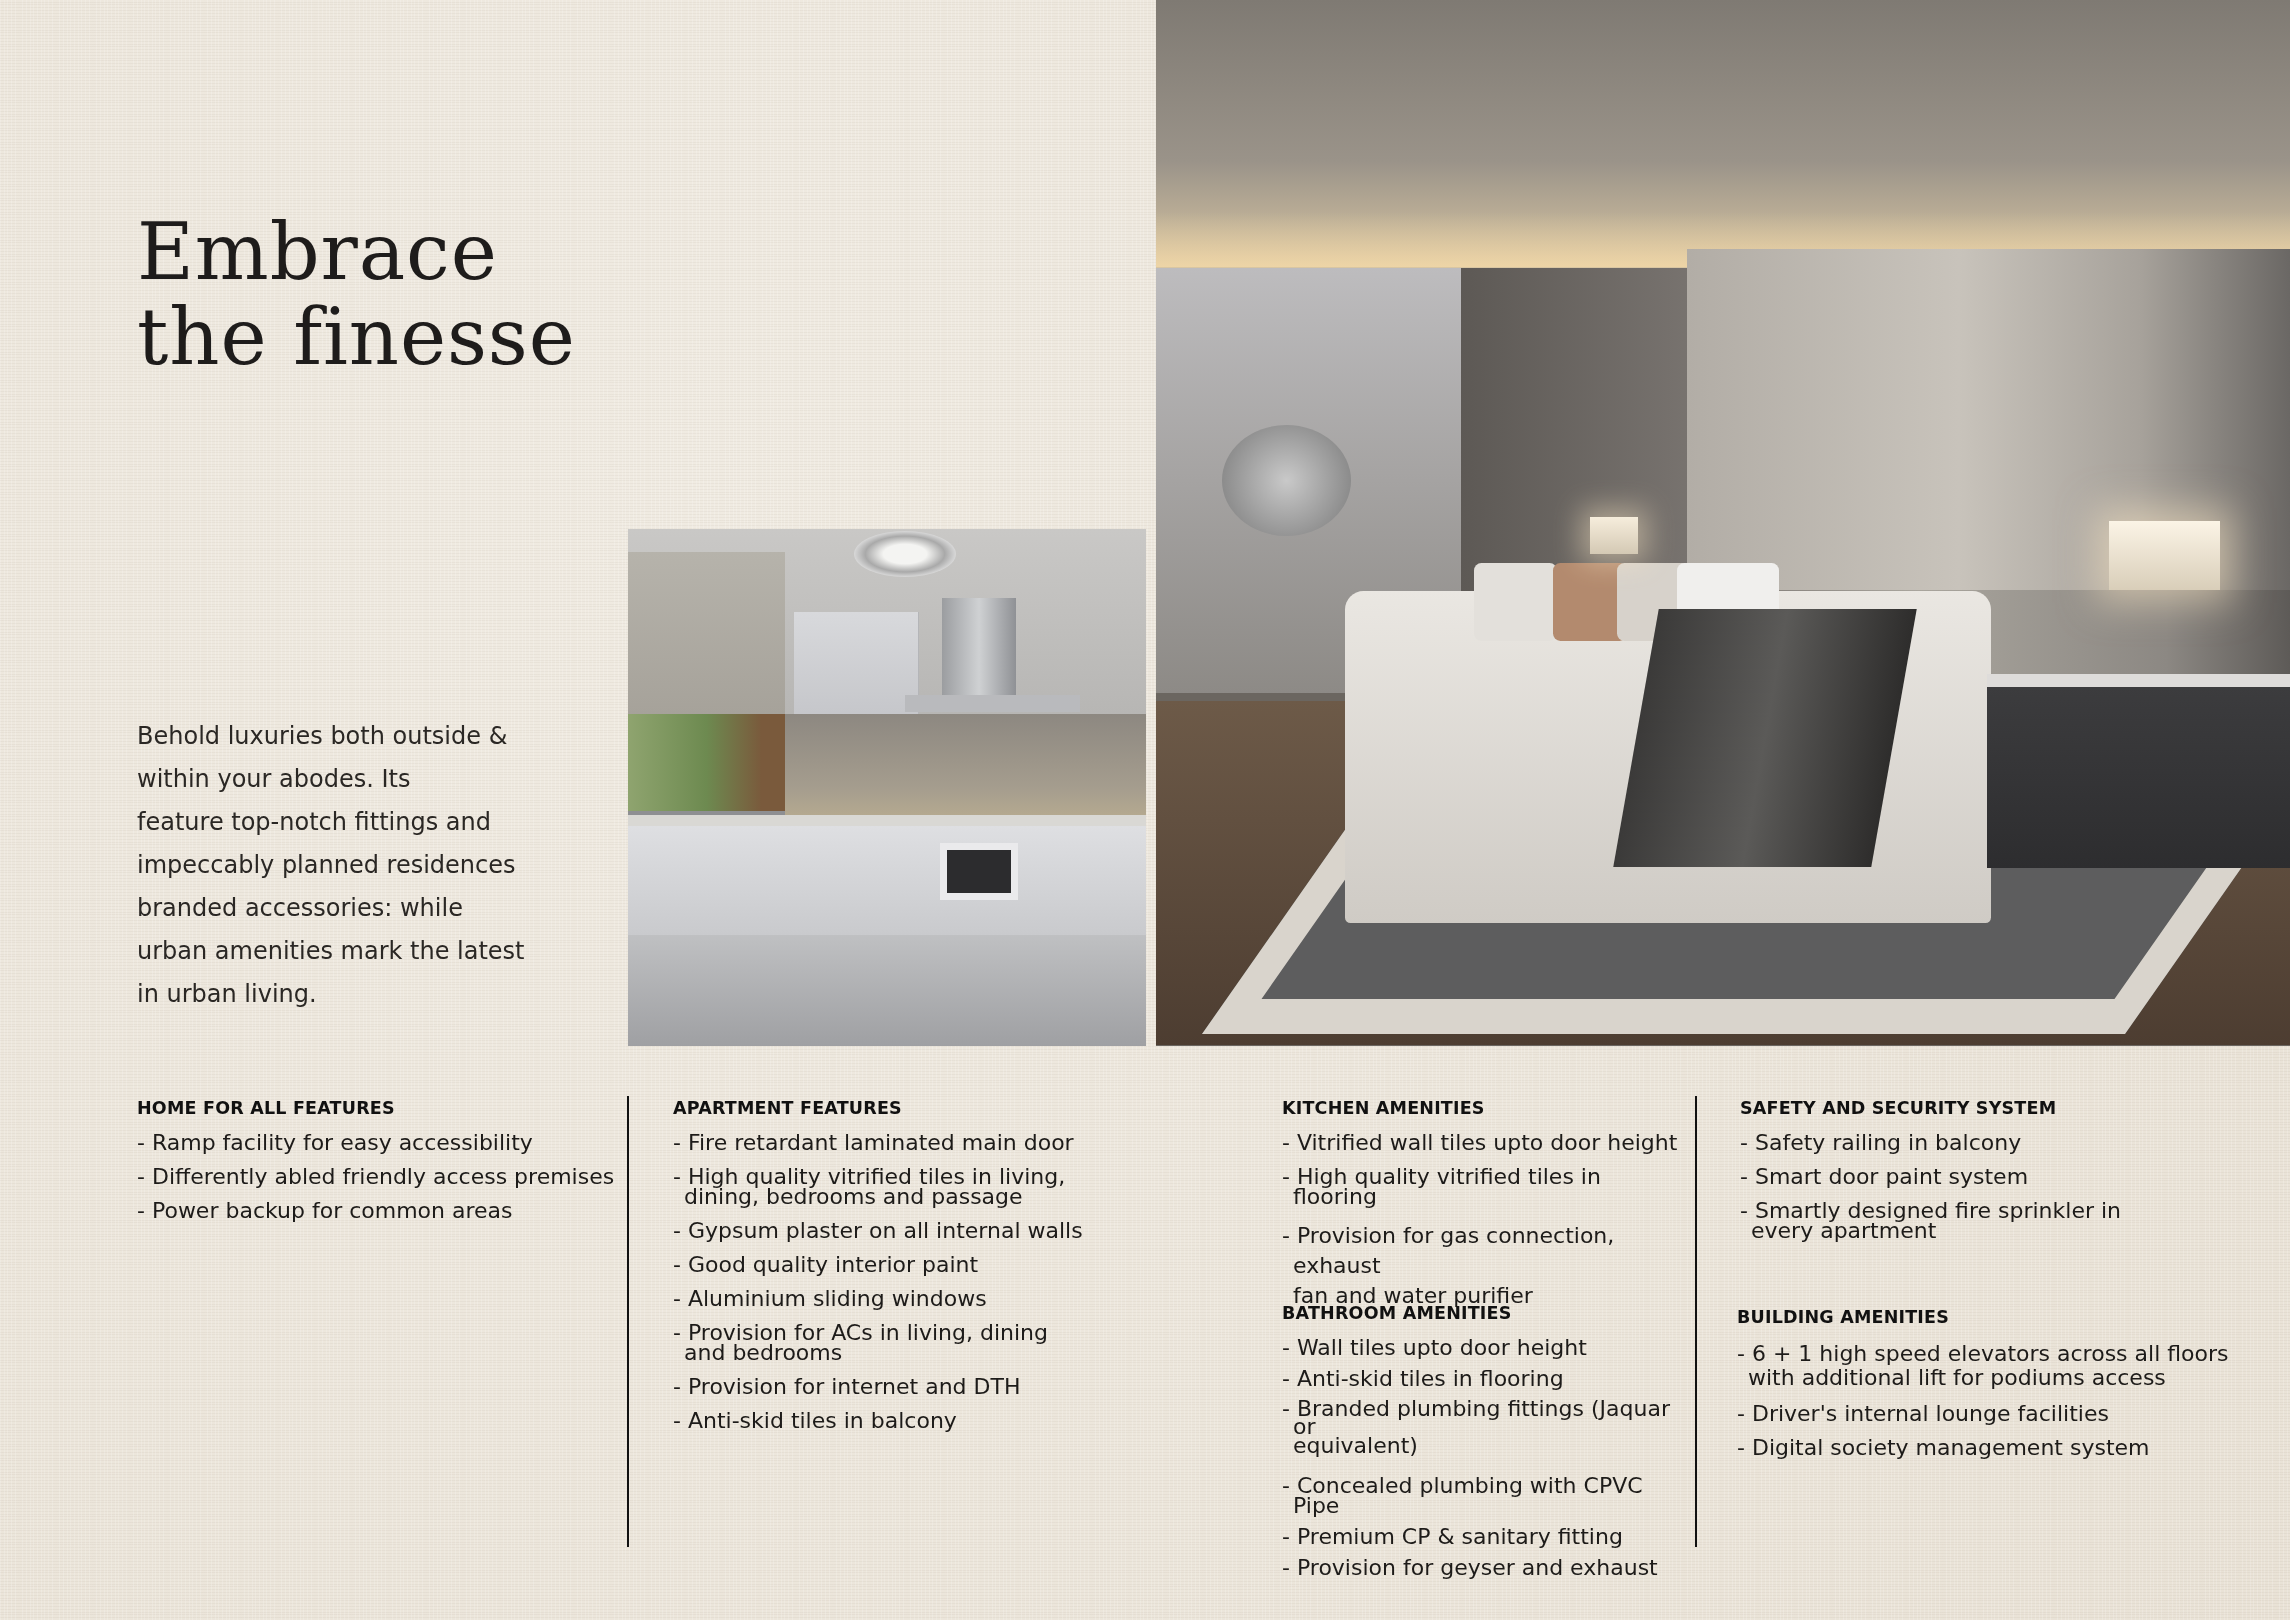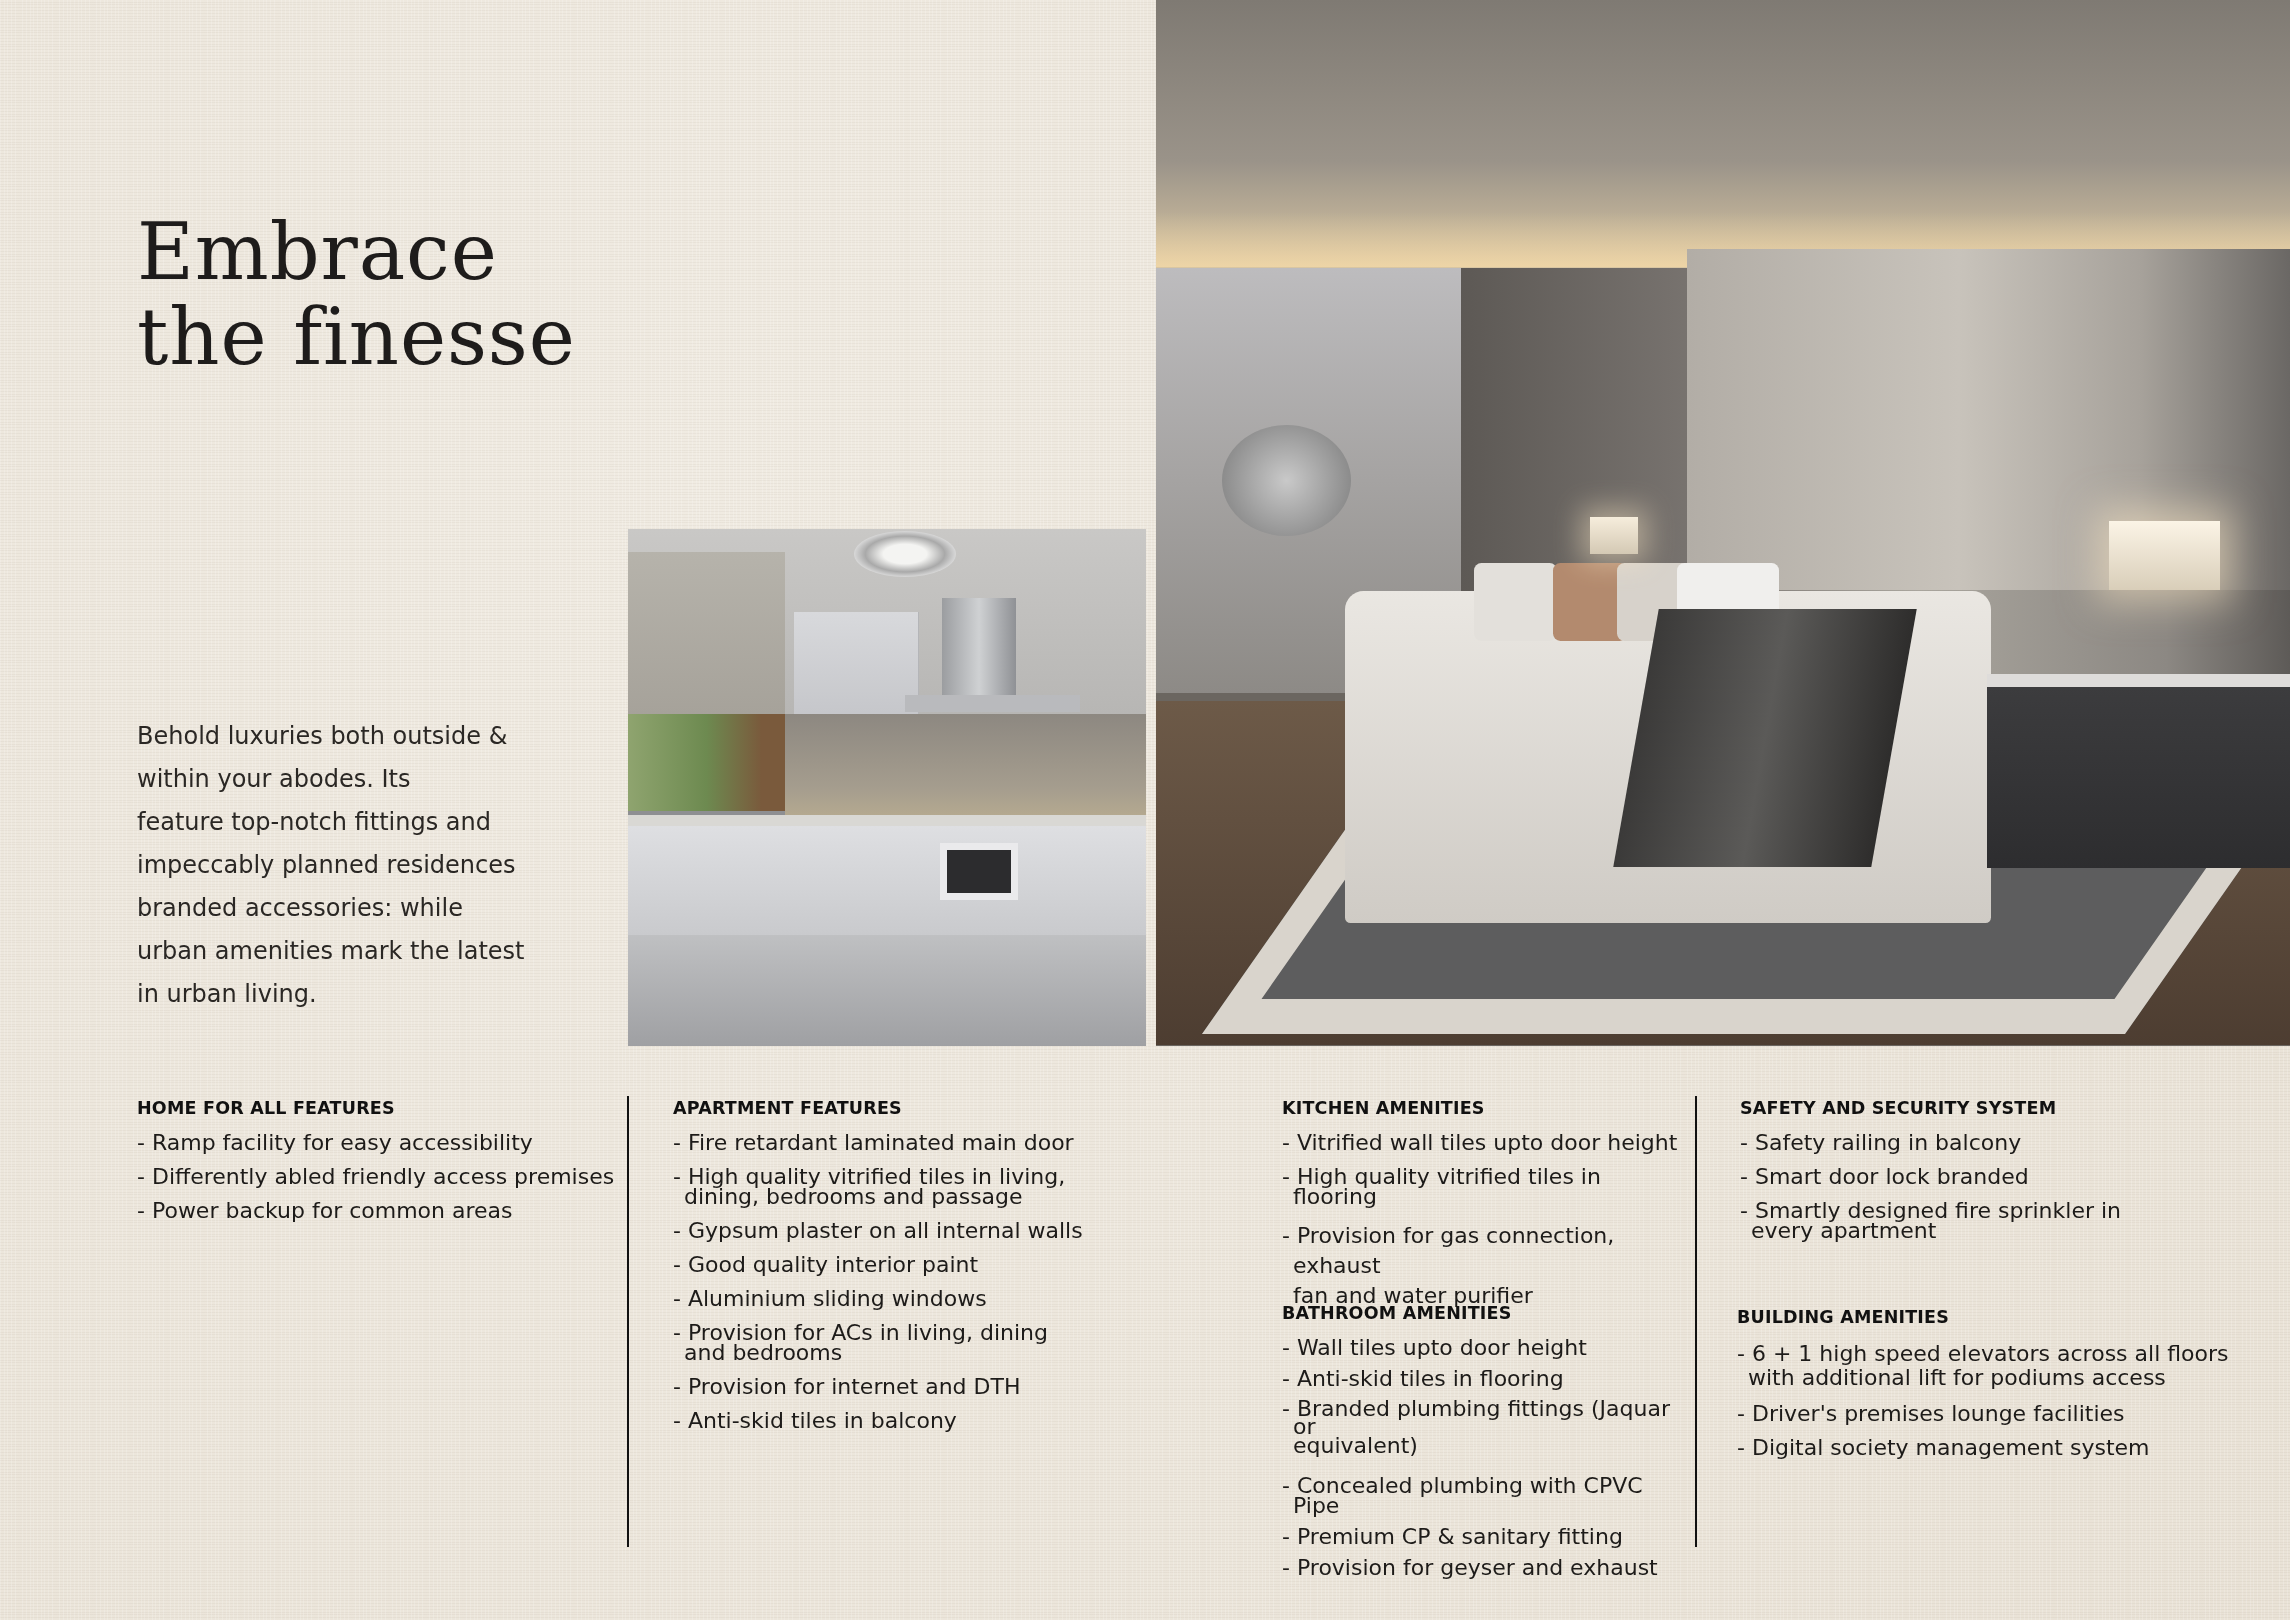--- a/index.html
+++ b/index.html
@@ -179,28 +179,28 @@
     <li style="margin-bottom:11px;">Concealed plumbing with CPVC Pipe</li>
     <li style="margin-bottom:11px;">Premium CP &amp; sanitary fitting</li>
     <li>Provision for geyser and exhaust</li>
   </ul>
 </div>
 
 <div class="section" style="left:1740px; top:1098px; width:480px;">
   <h3>SAFETY AND SECURITY SYSTEM</h3>
   <ul>
     <li>Safety railing in balcony</li>
-    <li>Smart door lock branded</li>
+    <li>Smart door paint system</li>
     <li>Smartly designed fire sprinkler in
 every apartment</li>
   </ul>
 </div>
 
 <div class="section" style="left:1737px; top:1307px; width:517px;">
   <h3>BUILDING AMENITIES</h3>
   <ul>
     <li style="line-height:24px;">6 + 1  high speed elevators across all floors
 with additional lift for podiums access</li>
-    <li>Driver's premises lounge facilities</li>
+    <li>Driver's internal lounge facilities</li>
     <li>Digital society management system</li>
   </ul>
 </div>
 
 
 </body></html>

